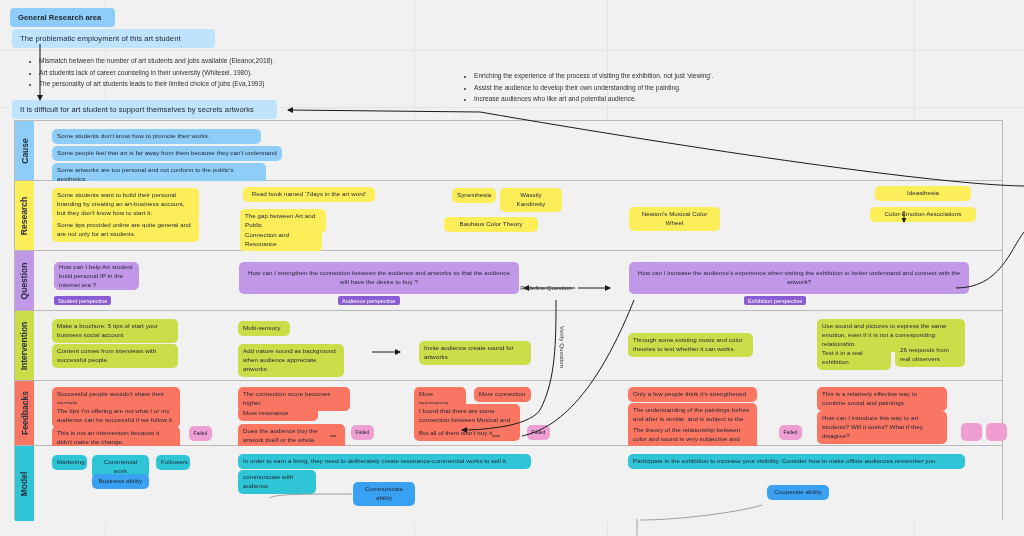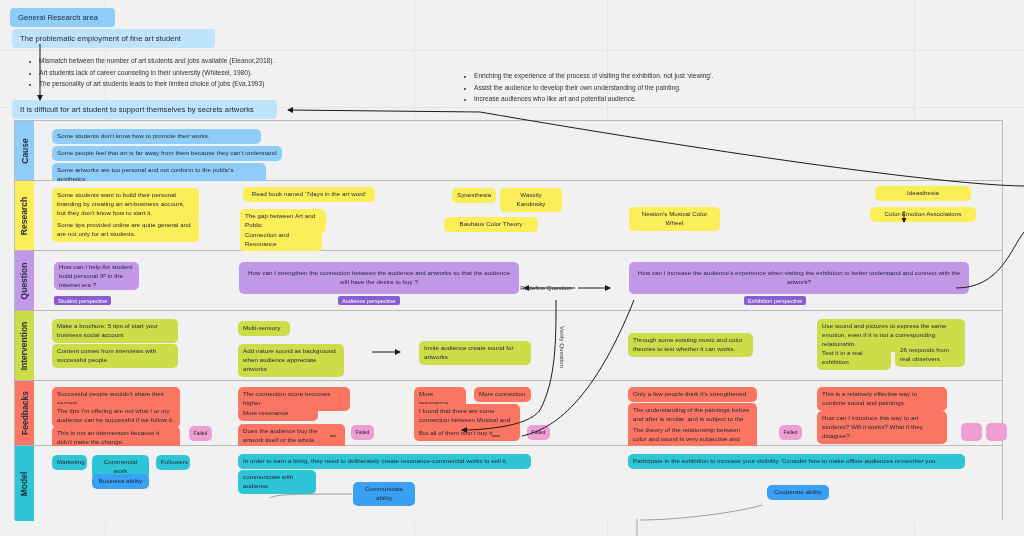--- a/index.html
+++ b/index.html
@@ -20,21 +20,21 @@
     position:absolute;
     border-radius:5px;
     font-size:6.2px;
     line-height:1.45;
     padding:3px 5px;
     box-sizing:border-box;
     color:#1e2430;
     letter-spacing:.05px;
   }
   .blue{background:#8ecdf7;}
-  .hdr{background:#8ecdf7;font-weight:normal;font-size:7.6px;padding:4px 8px;border-radius:4px;}
+  .hdr{background:#8ecdf7;font-weight:bold;font-size:7.6px;padding:4px 8px;border-radius:4px;}
   .hdr2{background:#bfe3fb;font-size:7.6px;padding:4px 8px;border-radius:4px;}
   .yellow{background:#fcee59;}
   .purple{background:#c197e8;}
   .green{background:#ccdd4a;}
   .red{background:#fa7663;}
   .pink{background:#ef9ed2;}
   .cyan{background:#2ec6d6;}
   .dodger{background:#3aa0f2;}
   .tag{font-size:5.6px;padding:1.5px 4px;border-radius:2px;background:#8a5cd1;color:#fff;}
 
@@ -70,21 +70,21 @@
   <div class="v" style="left:105px"></div>
   <div class="v" style="left:414px"></div>
   <div class="v" style="left:607px"></div>
   <div class="v" style="left:914px"></div>
   <div class="h" style="top:50px"></div>
   <div class="h" style="top:107px"></div>
 </div>
 
 <div class="note hdr" style="left:10px;top:8px;width:105px;">General Research area</div>
 
-<div class="note hdr2" style="left:12px;top:29px;width:203px;">The problematic employment of fine art student</div>
+<div class="note hdr2" style="left:12px;top:29px;width:203px;">The problematic employment of this art student</div>
 
 <div class="bullets" style="left:30px;top:55px;width:380px;">
   <ul>
     <li>Mismatch between the number of art students and jobs available (Eleanor,2018).</li>
     <li>Art students lack of career counseling in their university (Whitesel, 1980).</li>
     <li>The personality of art students leads to their limited choice of jobs (Eva,1993)</li>
   </ul>
 </div>
 
 <div class="bullets" style="left:465px;top:70px;width:360px;">

